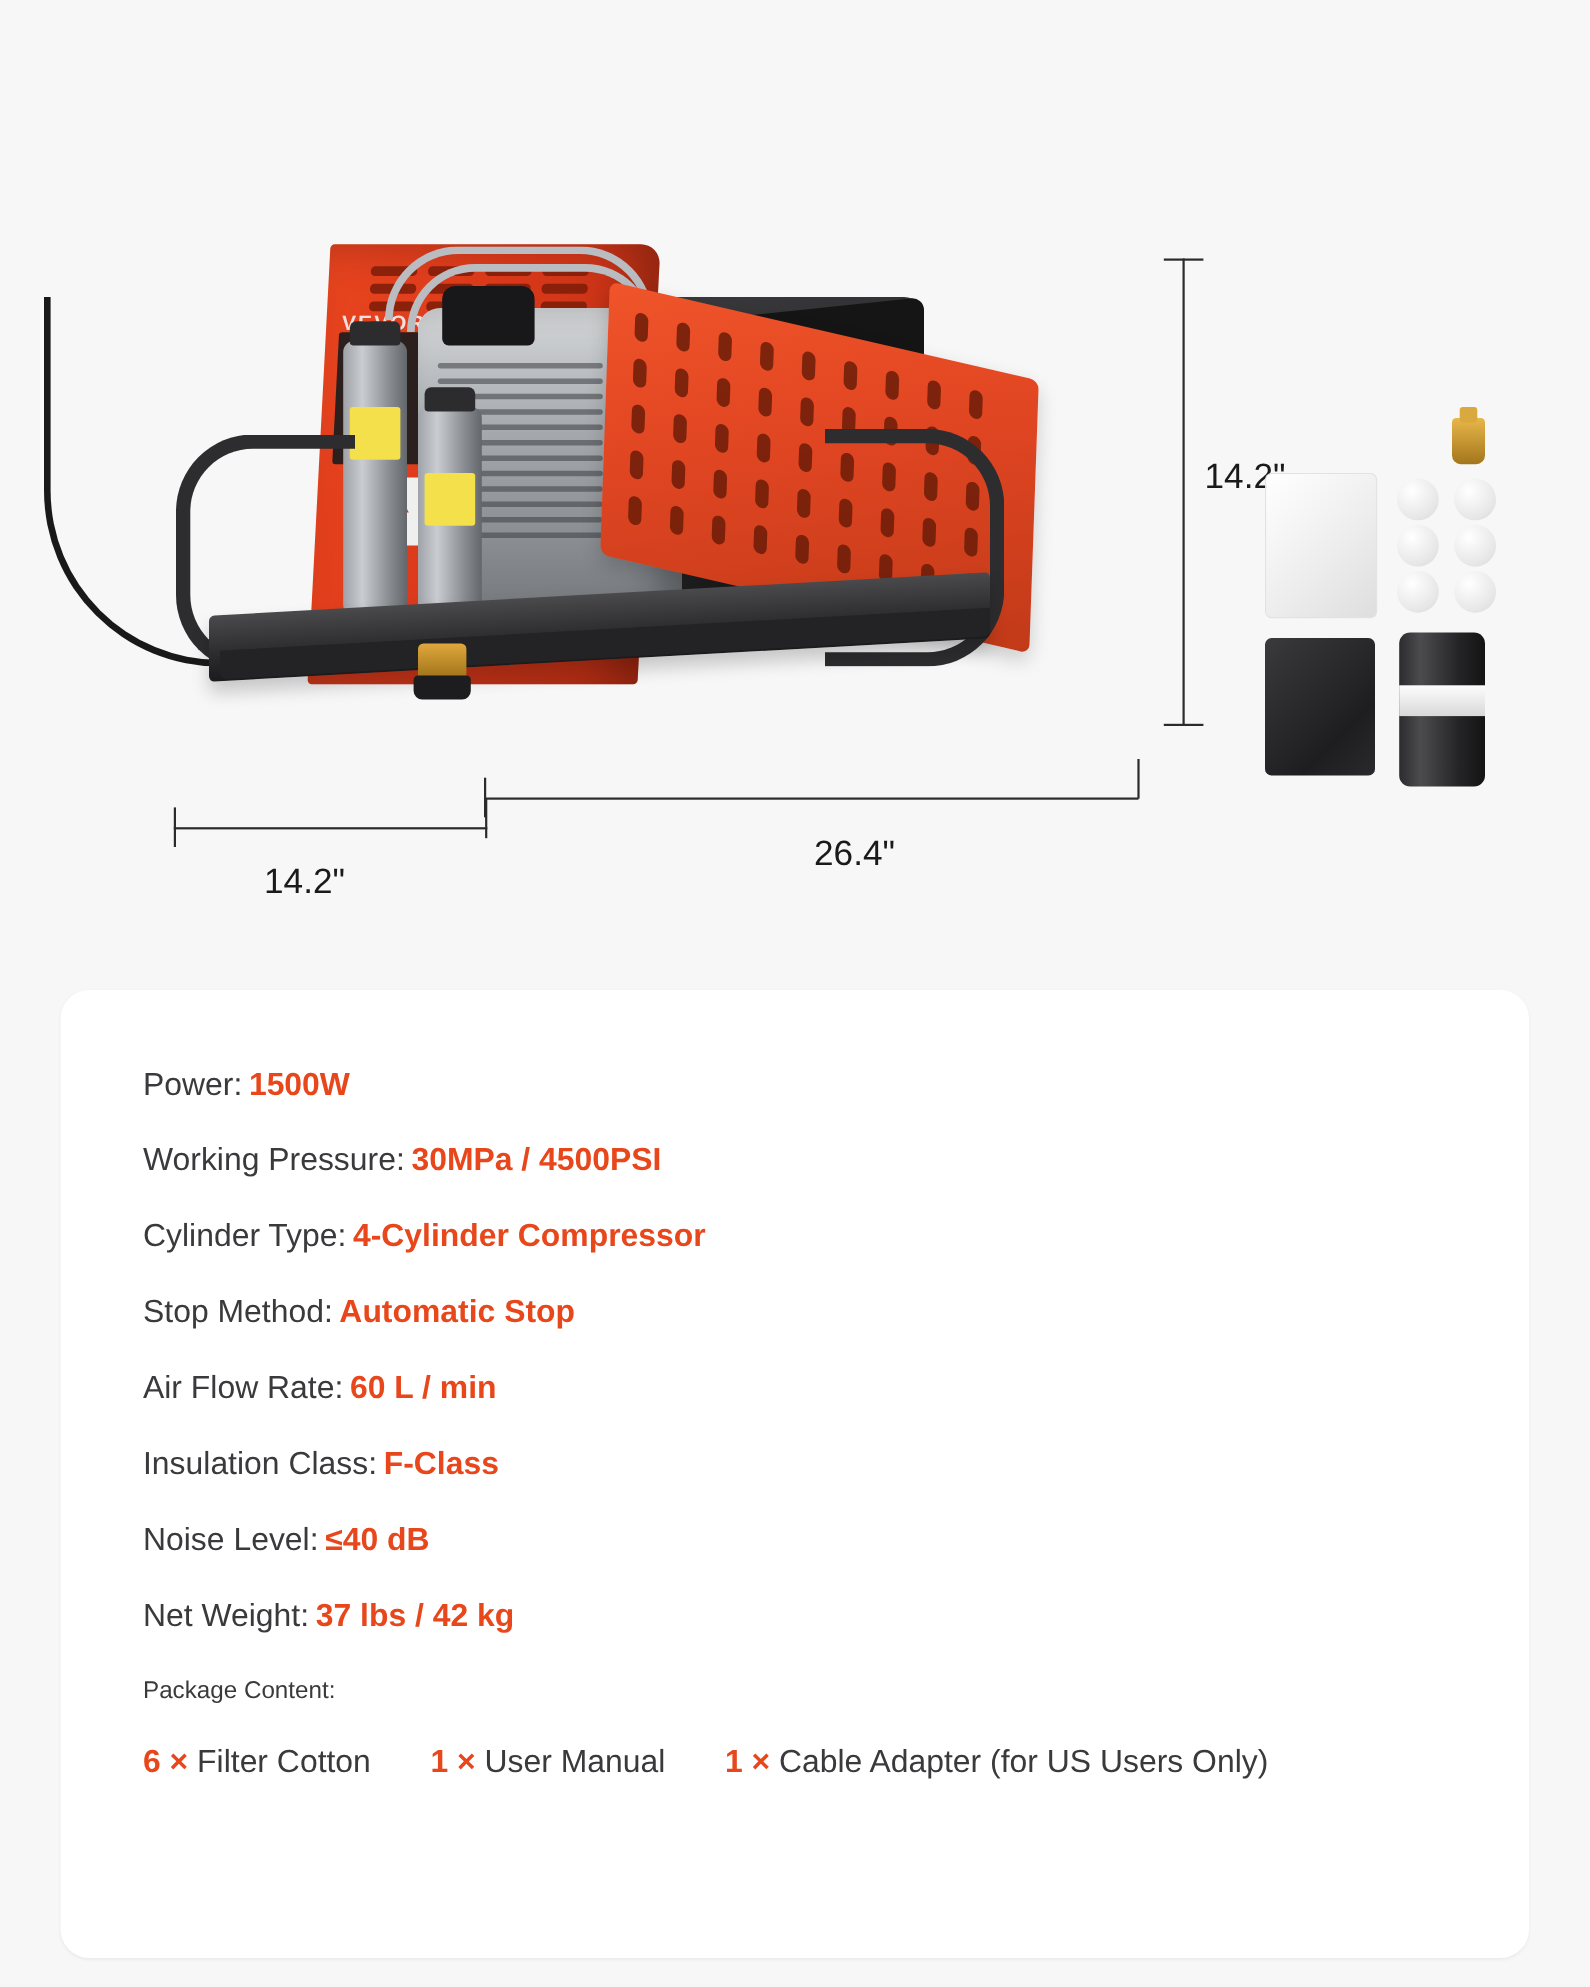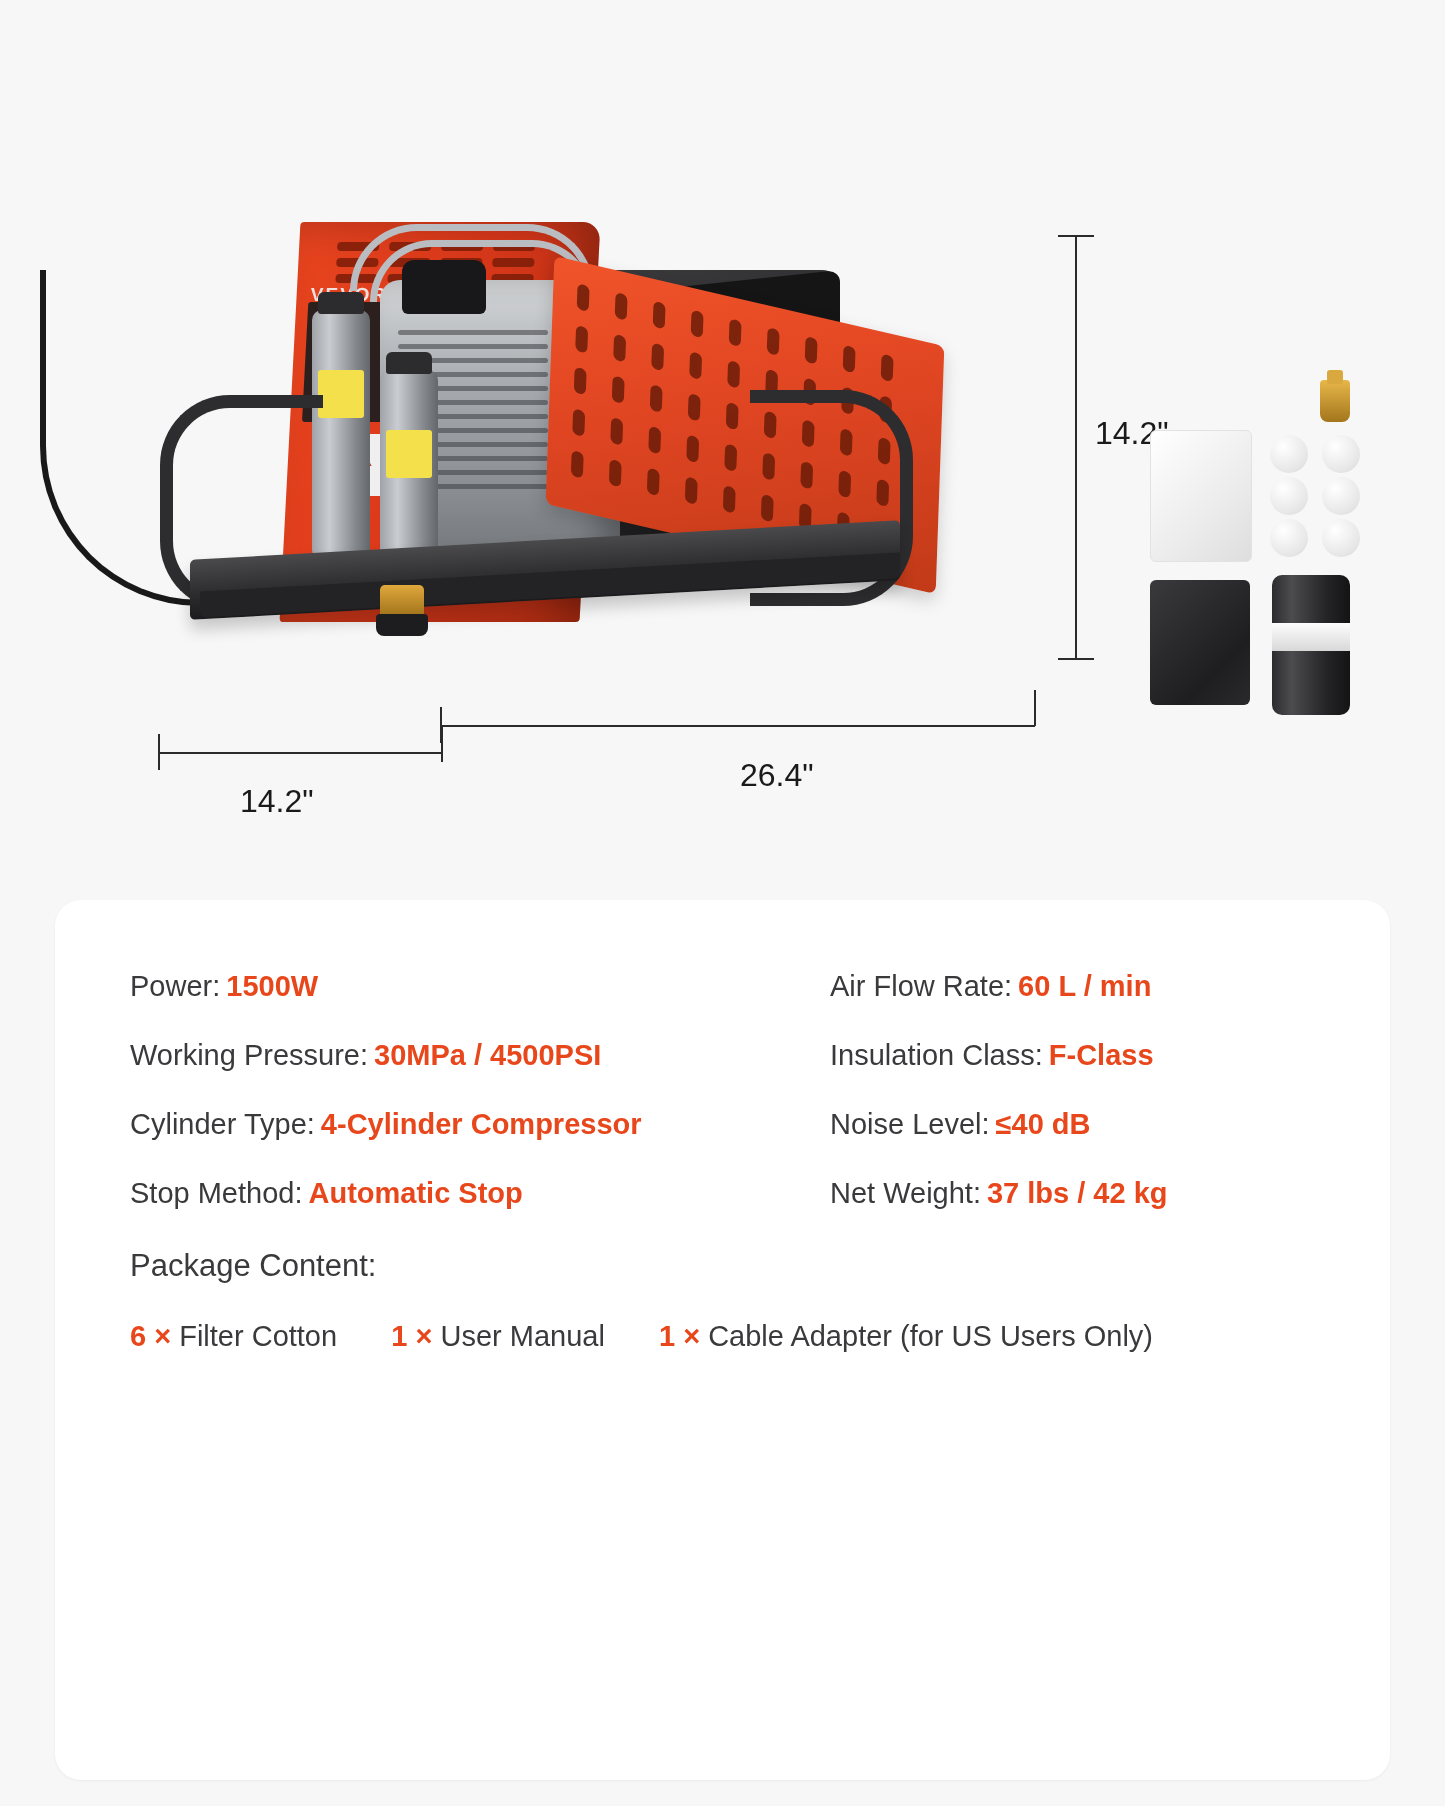--- a/index.html
+++ b/index.html
@@ -352,39 +352,40 @@
     box-shadow: 0 1px 3px rgba(0,0,0,.05);
   }
   .spec-inner {
     position: absolute;
     left: 75px;
     top: 72px;
     width: 1200px;
   }
   .spec-cols {
     display: flex;
+    flex-direction: column;
   }
   .col-left { width: 700px; }
   .col-right { width: 470px; }
 
   .spec-row {
     font-size: 29px;
     line-height: 1;
     margin-bottom: 40px;
     color: #333336;
     white-space: nowrap;
   }
   .spec-row .k { color: #3a3a3d; font-weight: 400; }
   .spec-row .v { color: #e8471c; font-weight: 700; margin-left: 6px; }
 
   .spec-wide { margin-top: 0; }
   .spec-wide .spec-row { margin-bottom: 40px; }
 
   .pkg-title {
-    font-size: 31px;
+    font-size: 22px;
     color: #3a3a3d;
     margin-bottom: 36px;
   }
   .pkg-line {
     font-size: 29px;
     color: #3a3a3d;
     margin-bottom: 38px;
     white-space: nowrap;
   }
   .pkg-line .qty { color: #e8471c; font-weight: 700; }

